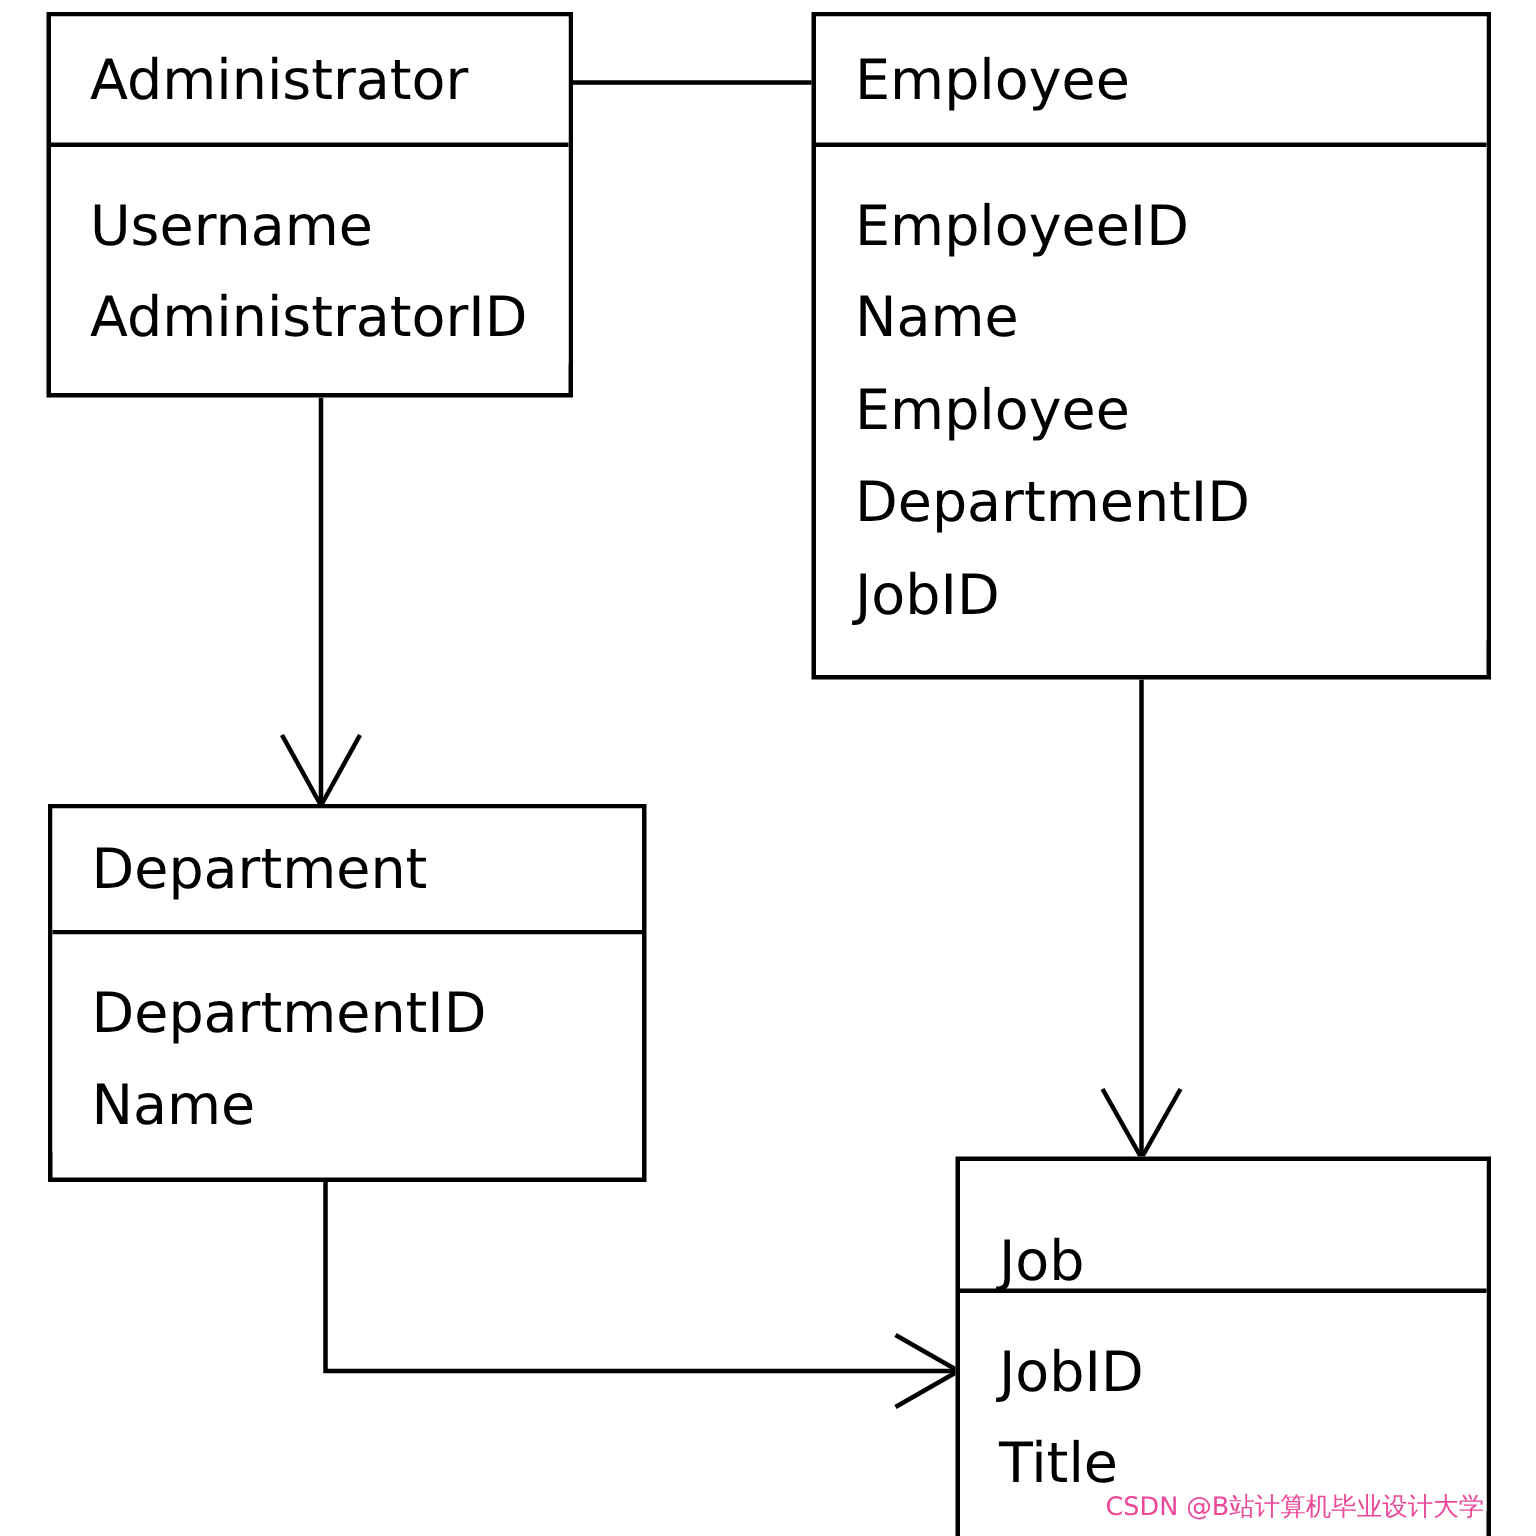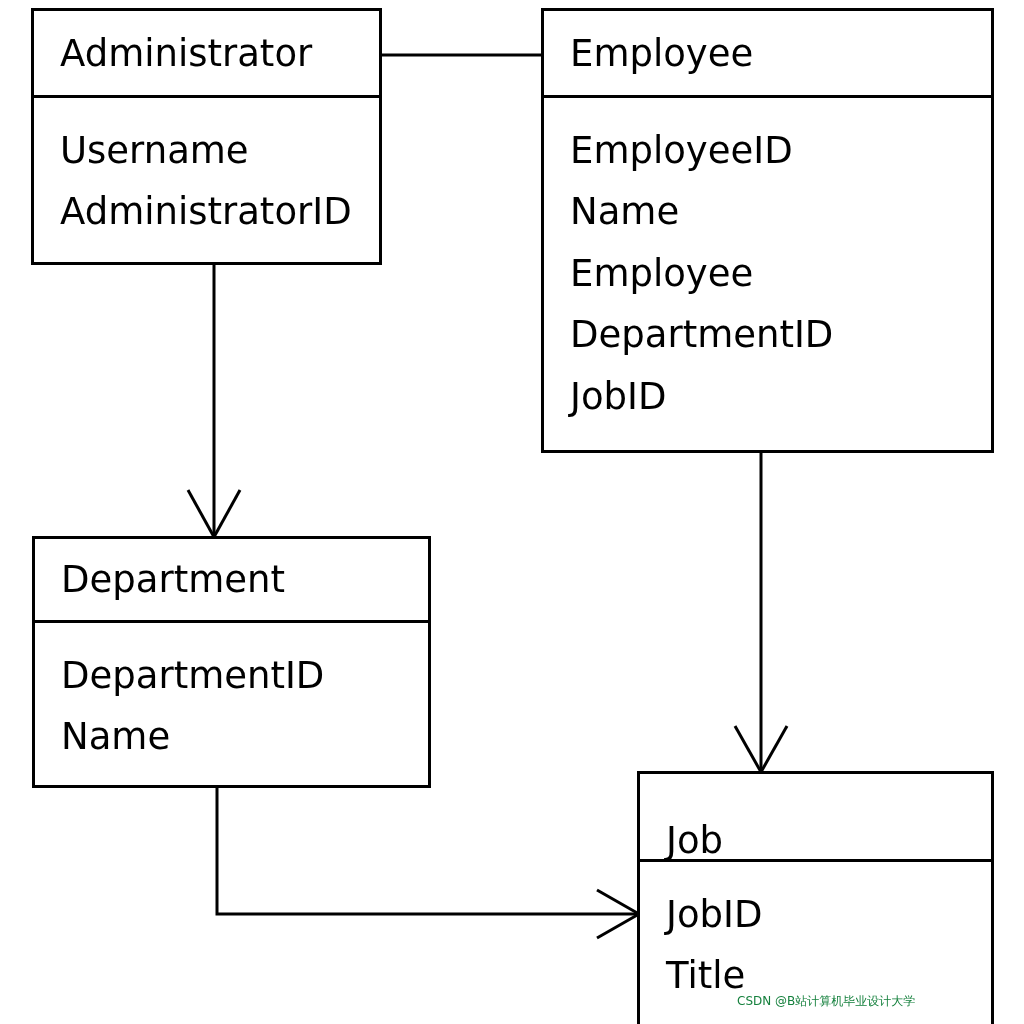--- a/index.html
+++ b/index.html
@@ -51,22 +51,22 @@
     position: absolute;
     left: 0;
     top: 0;
     width: 1024px;
     height: 1024px;
     z-index: 1;
   }
   .watermark {
     position: absolute;
     z-index: 6;
-    font-size: 12px;
-    color: #15803d;
+    font-size: 17px;
+    color: #ec4899;
     white-space: nowrap;
     font-family: "DejaVu Sans", "Liberation Sans", sans-serif;
   }
 </style>
 </head>
 <body>
 
 <div id="canvas">
 
   <svg class="connectors" viewBox="0 0 1024 1024" width="1024" height="1024" xmlns="http://www.w3.org/2000/svg">

